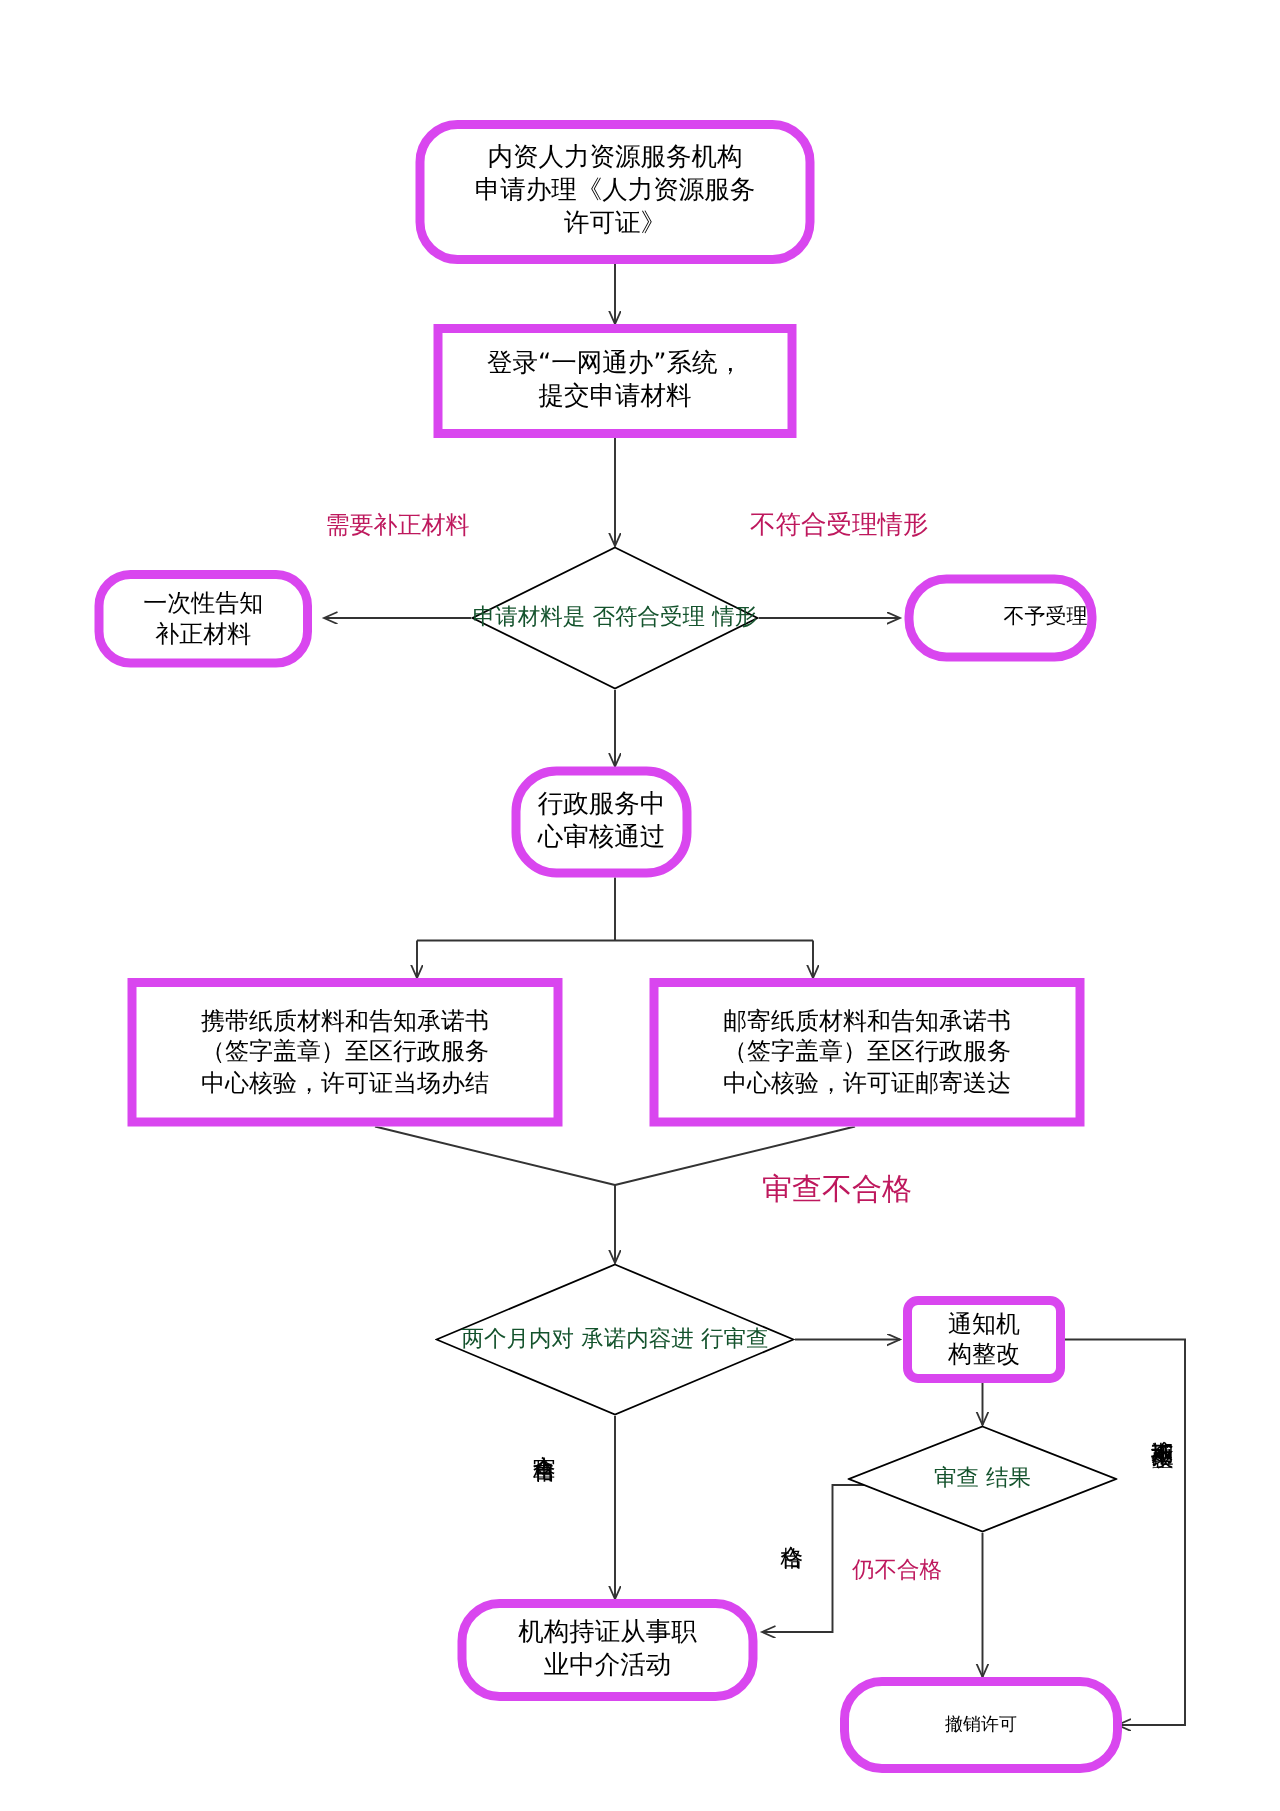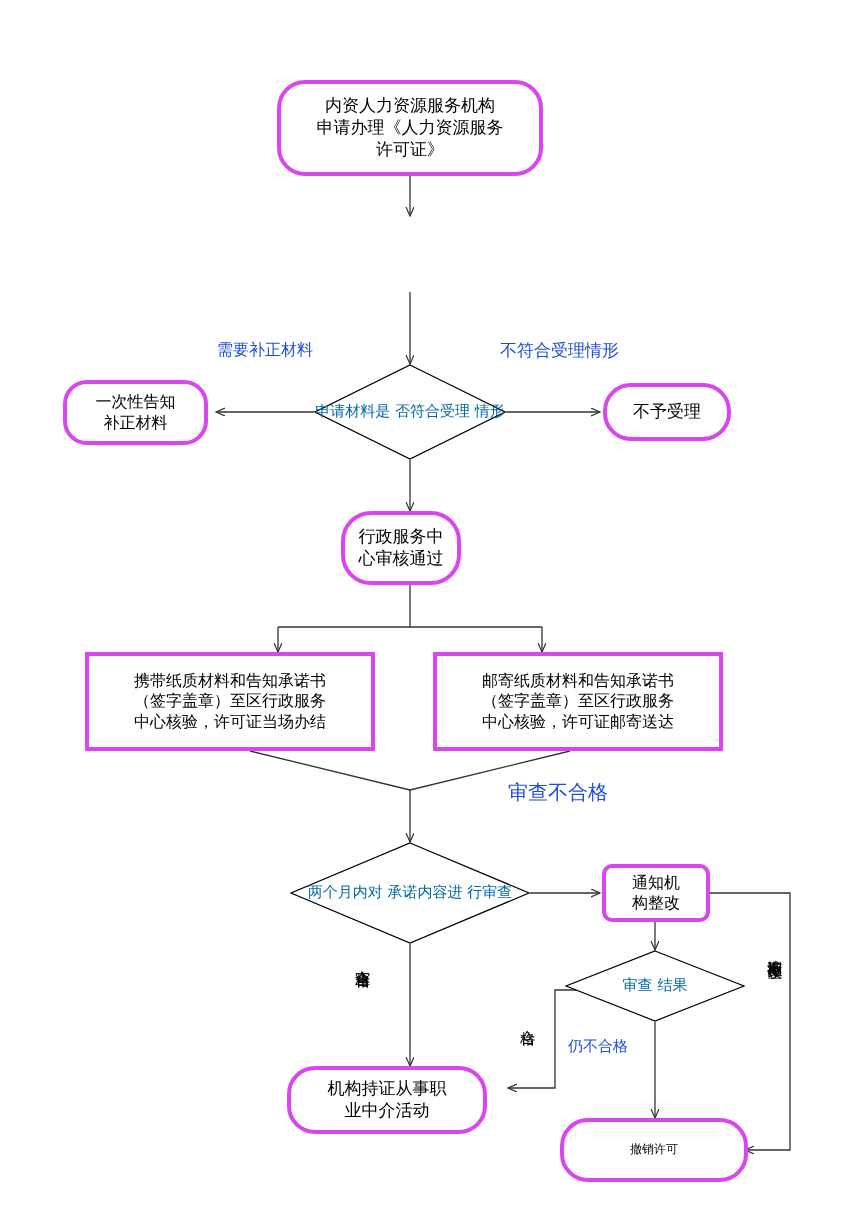--- a/index.html
+++ b/index.html
@@ -1,30 +1,30 @@
 <!DOCTYPE html>
 <html><head>
 <meta charset="utf-8">
 <style>
   html,body{margin:0;padding:0;background:#ffffff;}
   body{font-family:"DejaVu Sans","Liberation Sans",sans-serif;}
   #page{position:relative;width:853px;height:1207px;background:#ffffff;overflow:hidden;}
   svg#wires{position:absolute;left:0;top:0;width:853px;height:1207px;}
   .node{position:absolute;box-sizing:border-box;display:flex;align-items:center;
         justify-content:center;text-align:center;color:#000;background:#fff;
-        border:4px solid #d946ef;line-height:1.28;}
+        border:6px solid #d946ef;line-height:1.28;}
   .rect{border-radius:0;}
   .round{border-radius:28px;}
   .round-sm{border-radius:10px;}
   .node span{display:block;white-space:pre-line;}
-  .lbl{position:absolute;color:#1d4ed8;white-space:pre-line;line-height:1.2;}
+  .lbl{position:absolute;color:#be185d;white-space:pre-line;line-height:1.2;}
   .vlbl{position:absolute;color:#000;line-height:1.05;text-align:center;
         writing-mode:vertical-rl;text-orientation:upright;letter-spacing:1px;}
   .dnode{position:absolute;display:flex;align-items:center;justify-content:center;}
-  .dnode .dtext{position:relative;z-index:2;text-align:center;color:#0369a1;line-height:1.3;}
+  .dnode .dtext{position:relative;z-index:2;text-align:center;color:#14532d;line-height:1.3;}
   .dnode svg{position:absolute;left:0;top:0;}
 </style>
 </head>
 <body>
 
 <div id="page">
 
   <svg id="wires" viewBox="0 0 853 1207" xmlns="http://www.w3.org/2000/svg">
     <defs>
       <marker id="ah" markerWidth="12" markerHeight="12" refX="9" refY="4" orient="auto" markerUnits="userSpaceOnUse">
@@ -65,36 +65,40 @@
       <path d="M710,893 L790,893 L790,1150 L745,1150" marker-end="url(#ah)"></path>
     </g>
   </svg>
 
   <div class="node round" style="left:277px;top:80px;width:266px;height:96px;font-size:17px;">
     <span>内资人力资源服务机构
 申请办理《人力资源服务
 许可证》</span>
   </div>
 
+  <div class="node rect" style="left:289px;top:216px;width:242px;height:76px;font-size:17px;">
+    <span>登录“一网通办”系统，
+提交申请材料</span>
+  </div>
 
   <div class="dnode" style="left:314px;top:364px;width:192px;height:96px;">
     <svg width="192" height="96" viewBox="0 0 192 96" xmlns="http://www.w3.org/2000/svg">
       <polygon points="96,1 191,48 96,95 1,48" fill="#ffffff" stroke="#000" stroke-width="1.2"></polygon>
     </svg>
     <div class="dtext" style="font-size:15px;">申请材料是
 否符合受理
 情形</div>
   </div>
 
   <div class="node rect" style="left:63px;top:380px;width:145px;height:65px;font-size:16px;border-radius:24px;">
     <span>一次性告知
 补正材料</span>
   </div>
 
-  <div class="node round" style="left:603px;top:383px;width:128px;height:58px;font-size:17px;">
+  <div class="node round" style="left:603px;top:383px;width:128px;height:58px;font-size:14px;justify-content:flex-end;">
     <span>不予受理</span>
   </div>
 
   <div class="node round-sm" style="left:341px;top:511px;width:120px;height:74px;font-size:17px;border-radius:30px;">
     <span>行政服务中
 心审核通过</span>
   </div>
 
   <div class="node rect" style="left:85px;top:652px;width:290px;height:99px;font-size:16px;">
     <span>携带纸质材料和告知承诺书
@@ -123,21 +127,21 @@
   </div>
 
   <div class="dnode" style="left:565px;top:950px;width:180px;height:72px;">
     <svg width="180" height="72" viewBox="0 0 180 72" xmlns="http://www.w3.org/2000/svg">
       <polygon points="90,1 179,36 90,71 1,36" fill="#ffffff" stroke="#000" stroke-width="1.2"></polygon>
     </svg>
     <div class="dtext" style="font-size:15px;">审查
 结果</div>
   </div>
 
-  <div class="node round" style="left:287px;top:1066px;width:200px;height:68px;font-size:17px;">
+  <div class="node round" style="left:305px;top:1066px;width:200px;height:68px;font-size:17px;">
     <span>机构持证从事职
 业中介活动</span>
   </div>
 
   <div class="node round" style="left:560px;top:1118px;width:188px;height:64px;font-size:12px;">
     <span>撤销许可</span>
   </div>
 
   <div class="lbl" style="left:217px;top:340px;font-size:16px;">需要补正材料</div>
 

